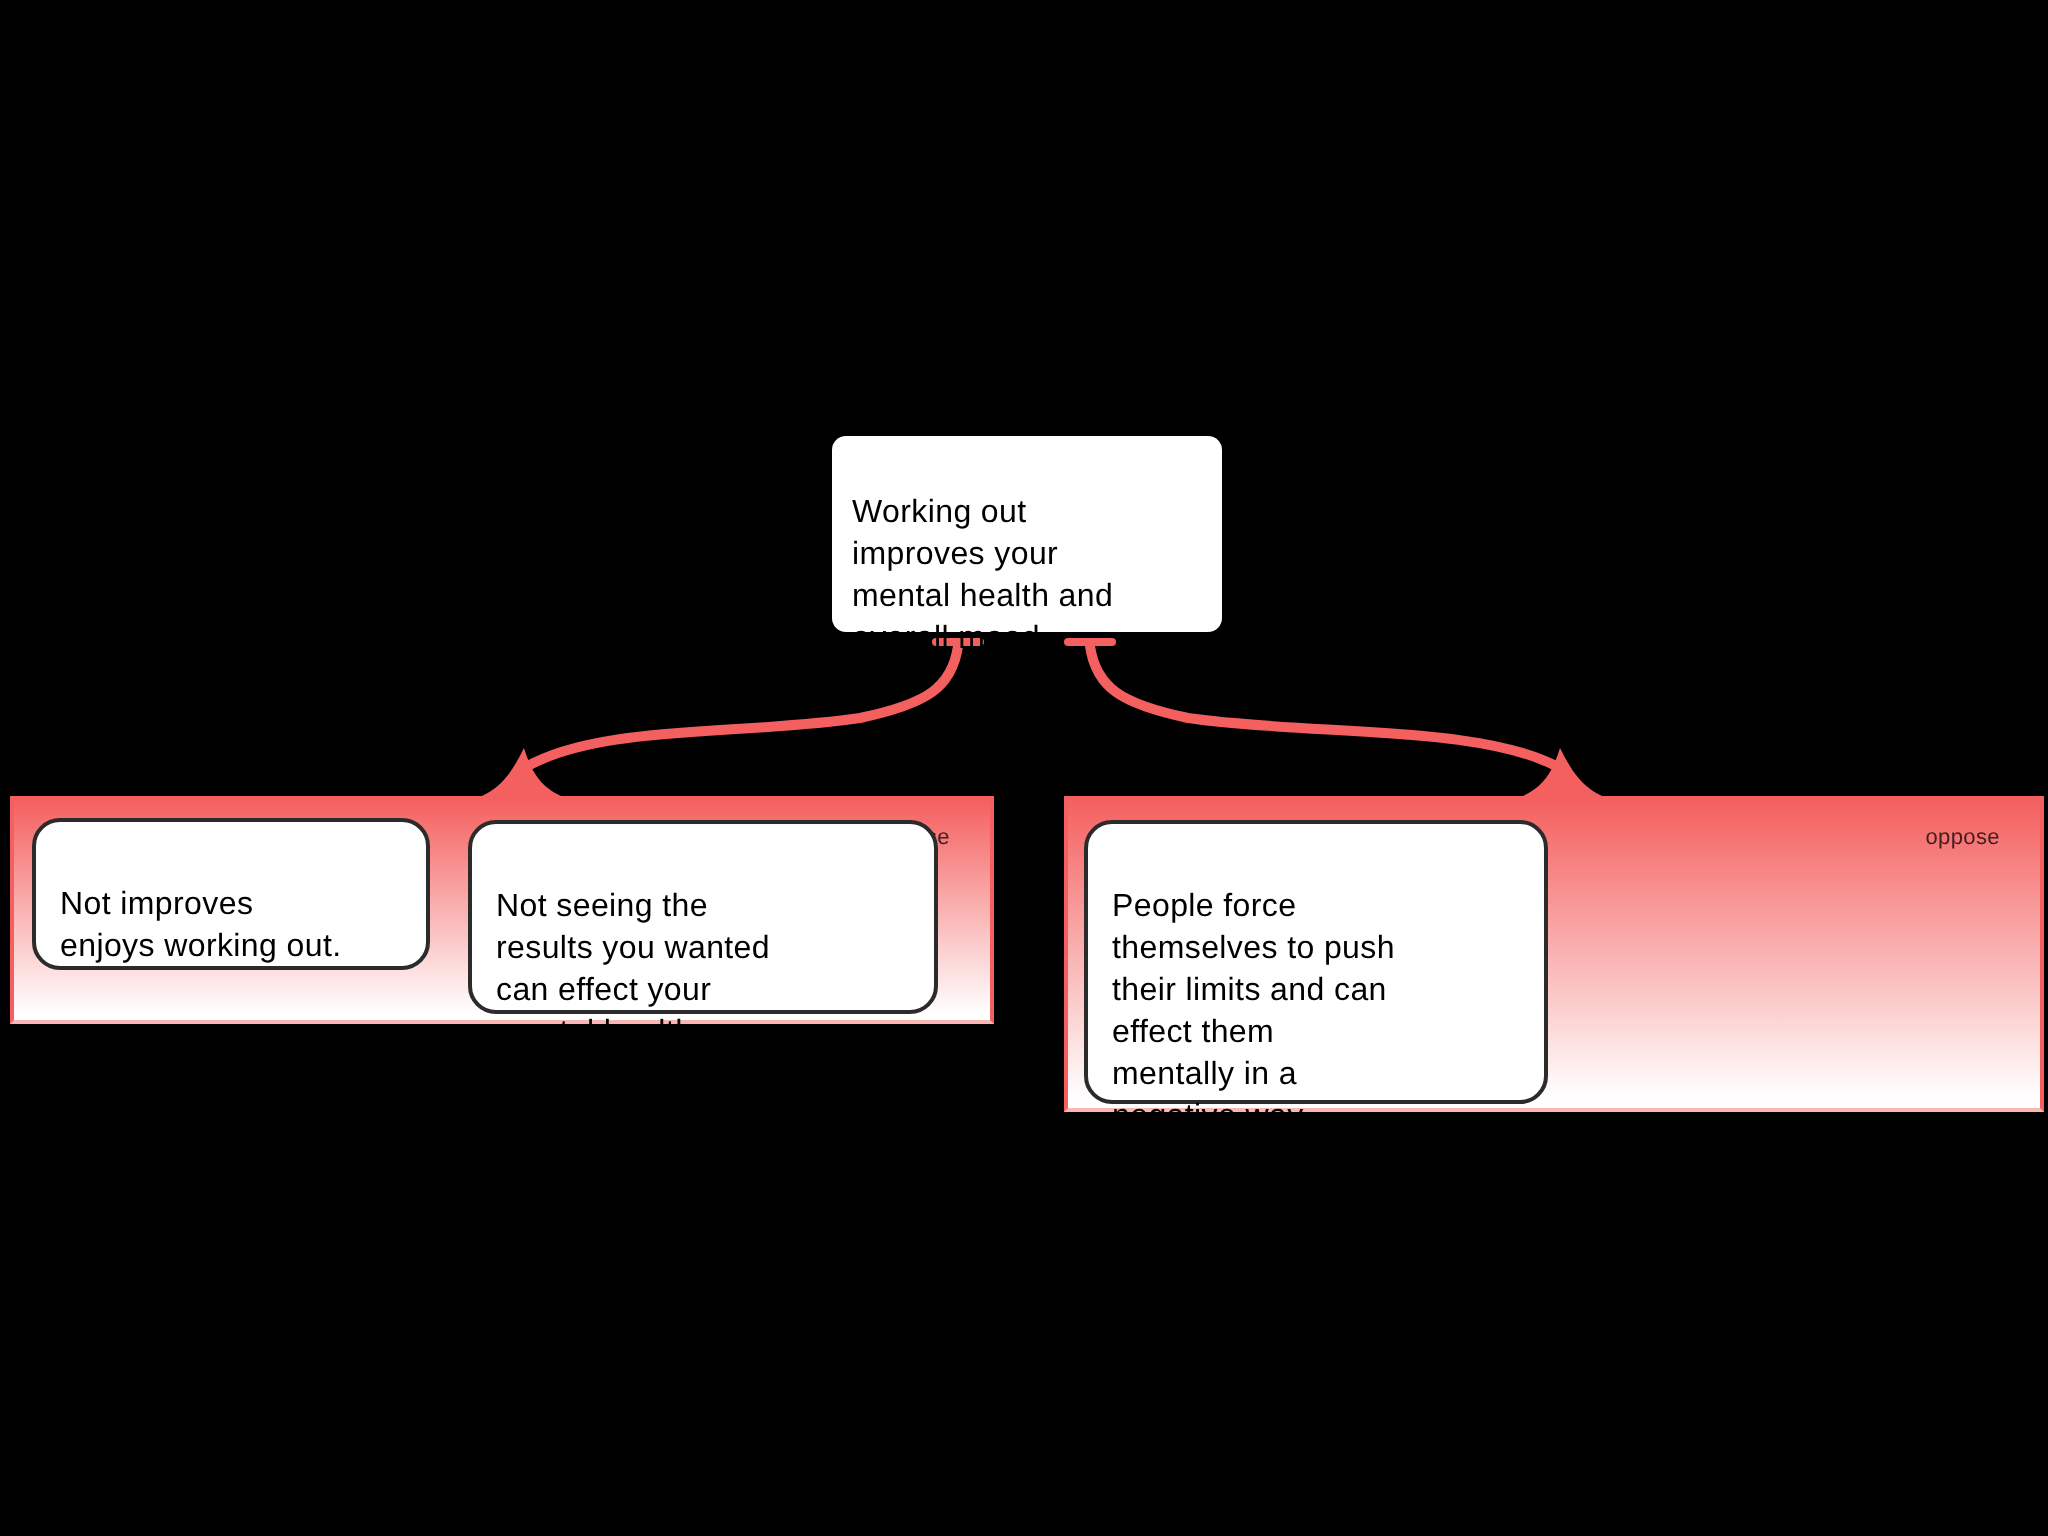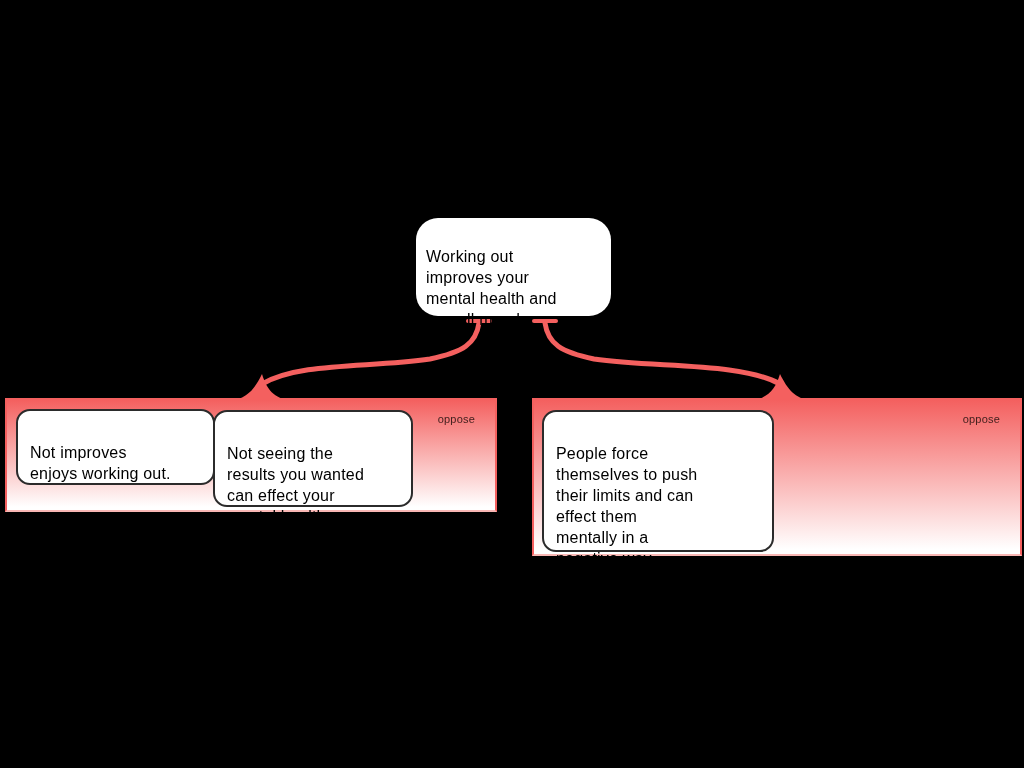--- a/index.html
+++ b/index.html
@@ -10,21 +10,21 @@
     overflow:hidden;
     font-family:"Liberation Sans", sans-serif;
     letter-spacing:.2px;
   }
   #connector-layer{
     position:absolute;left:0;top:0;width:1024px;height:768px;
   }
   .claim-node{
     position:absolute;
     background:#fff;
-    border-radius:22px;
+    border-radius:7px;
     box-sizing:border-box;
     color:#000;
     font-size:16px;
     line-height:21px;
     white-space:pre-line;
     padding:7px 10px;
   }
   #root-node{
     left:416px;top:218px;width:195px;height:98px;
   }
@@ -50,21 +50,21 @@
     border:2px solid #2b2b2b;
     border-radius:14px;
     box-sizing:border-box;
     color:#000;
     font-size:16px;
     line-height:21px;
     white-space:pre-line;
     padding:10px 12px;
   }
   #node-l1{left:9px;top:9px;width:199px;height:76px;}
-  #node-l2{left:206px;top:10px;width:200px;height:97px;}
+  #node-l2{left:227px;top:10px;width:235px;height:97px;}
   #node-r1{left:8px;top:10px;width:232px;height:142px;}
   #node-r2{left:219px;top:11px;width:202px;height:117px;}
 </style>
 </head>
 <body>
 
 <div id="canvas">
 
   <svg id="connector-layer" width="1024" height="768" viewBox="0 0 1024 768">
     <g>

